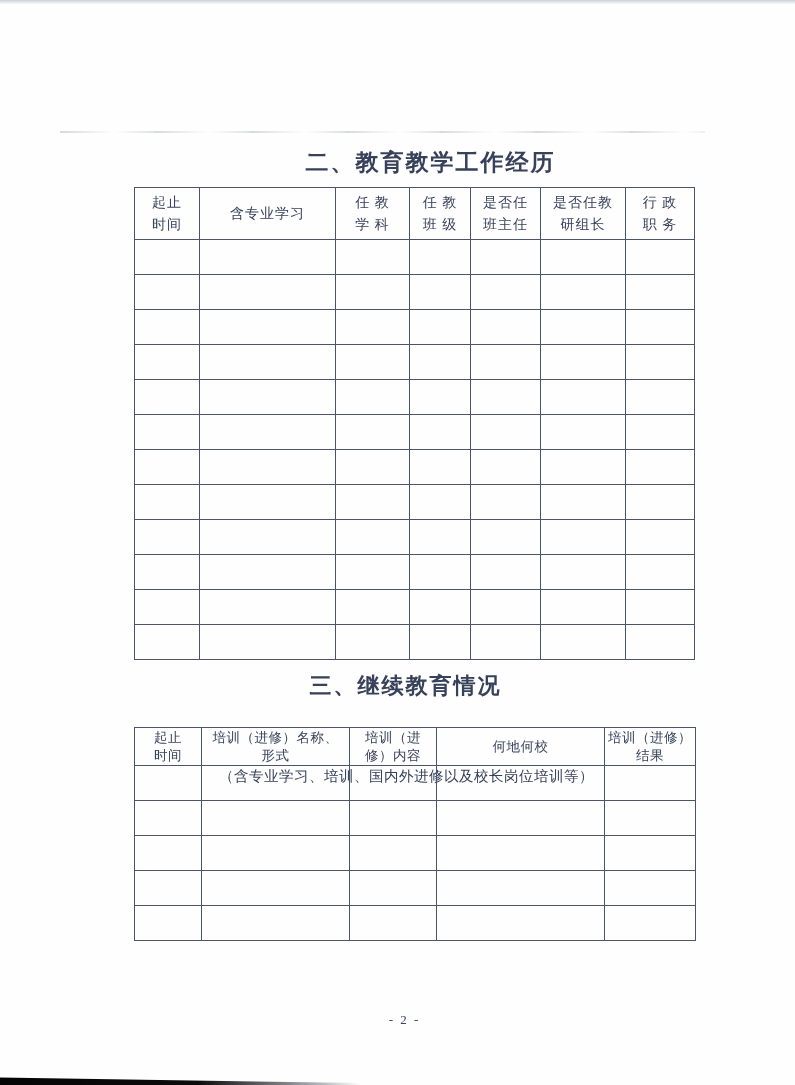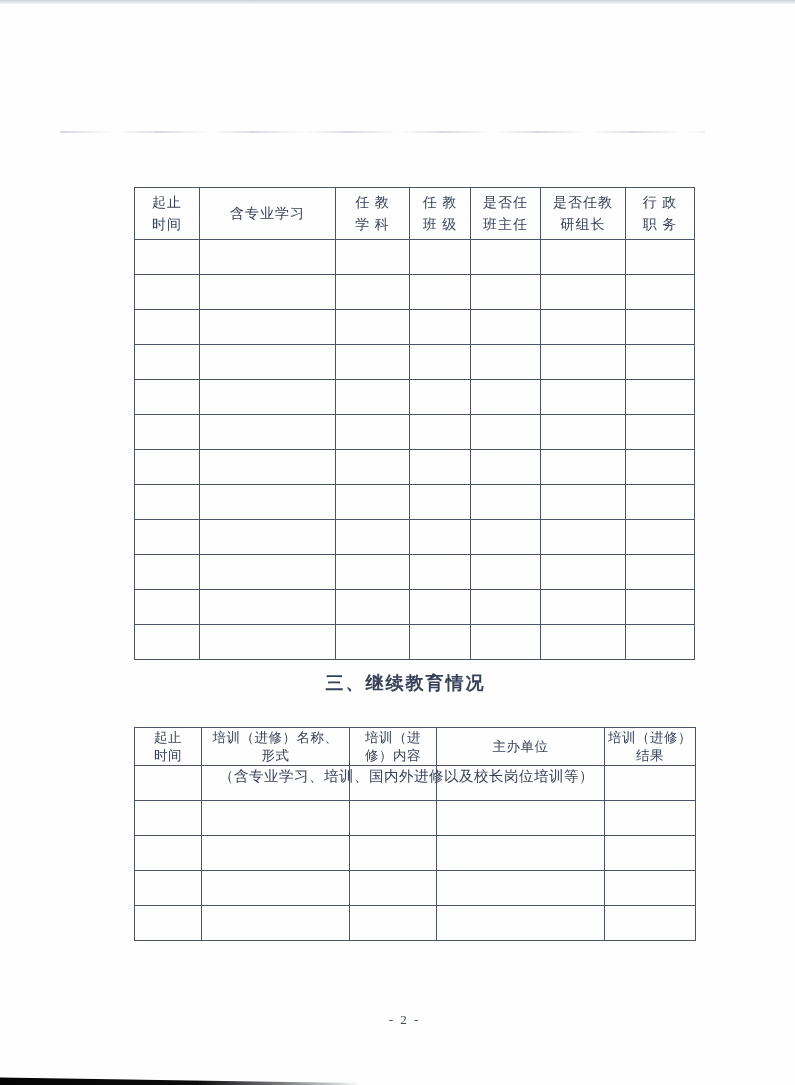--- a/index.html
+++ b/index.html
@@ -28,21 +28,21 @@
     position:absolute; bottom:0; left:0; width:360px; height:11px;
     background:linear-gradient(to right, #050505 0%, #0c0c0c 55%, #6f6f74 76%, #b9bcc1 90%, rgba(200,202,206,0) 100%);
     clip-path:polygon(0 32%, 100% 82%, 100% 100%, 0 100%);
   }
   
   .title {
     position:absolute; left:0; width:100%; box-sizing:border-box;
     text-align:center; font-weight:600; white-space:nowrap;
   }
   .t1 { top:147px; font-size:23px; letter-spacing:2px; padding-left:66px; }
-  .t2 { top:671px; font-size:18px; letter-spacing:2px; padding-left:16px; }
+  .t2 { top:671px; font-size:22px; letter-spacing:2px; padding-left:16px; }
   .subtitle {
     position:absolute; left:0; top:735px; width:100%; box-sizing:border-box;
     text-align:center; font-size:14.5px; letter-spacing:0.5px; padding-left:18px;
     color:var(--ink,#37415a);
     margin-top:32px;
   }
   
   table.tbl {
     position:absolute; left:134px;
     border-collapse:collapse; table-layout:fixed;
@@ -71,20 +71,21 @@
   }
 </style>
 </head>
 <body>
 
 <div class="page">
 
   <div class="scan-top"></div>
   <div class="scan-smudge"></div>
 
+  <div class="title t1">二、教育教学工作经历</div>
 
   <table class="tbl tbl1">
       <colgroup>
         <col style="width: 65px;">
         <col style="width: 136px;">
         <col style="width: 74px;">
         <col style="width: 61px;">
         <col style="width: 70px;">
         <col style="width: 85px;">
         <col style="width: 69px;">
@@ -221,21 +222,21 @@
         <col style="width: 148px;">
         <col style="width: 87px;">
         <col style="width: 168px;">
         <col style="width: 91px;">
       </colgroup>
       <thead>
         <tr>
           <th>起止<br>时间</th>
           <th>培训（进修）名称、<br>形式</th>
           <th>培训（进<br>修）内容</th>
-          <th>主办单位</th>
+          <th>何地何校</th>
           <th>培训（进修）<br>结果</th>
         </tr>
       </thead>
       <tbody>
         <tr>
           <td>&nbsp;</td>
           <td>&nbsp;</td>
           <td>&nbsp;</td>
           <td>&nbsp;</td>
           <td>&nbsp;</td>

